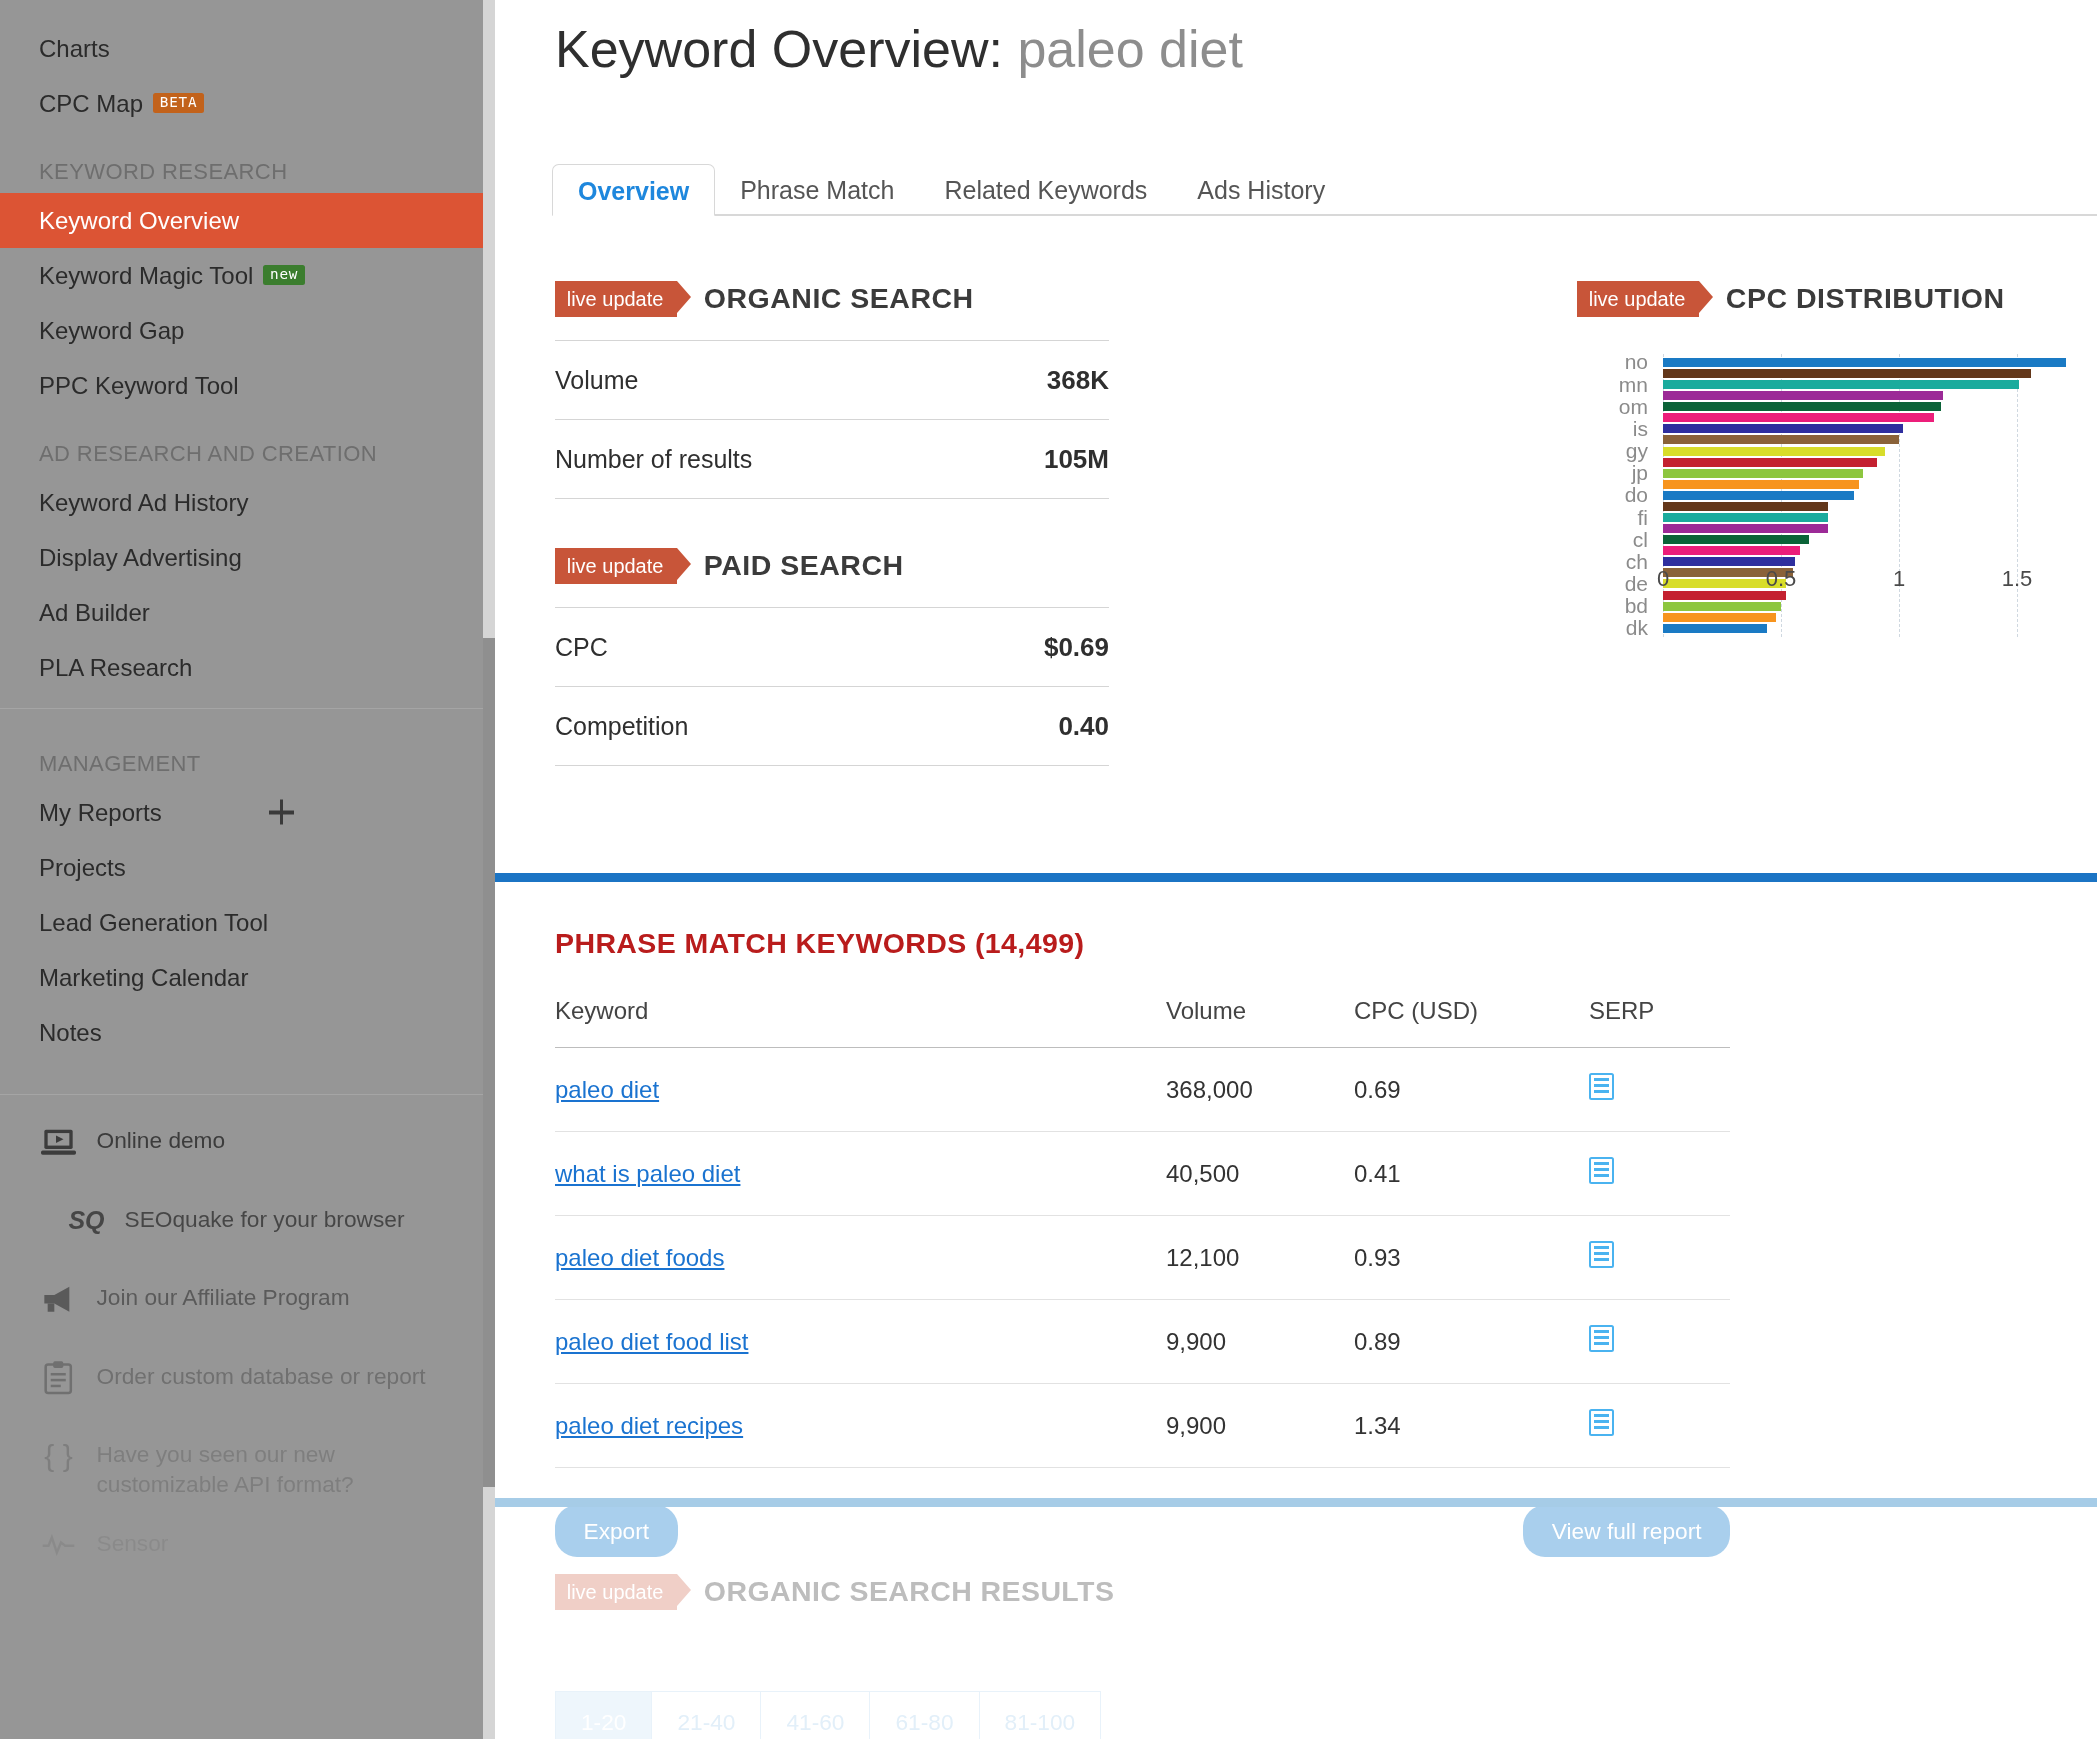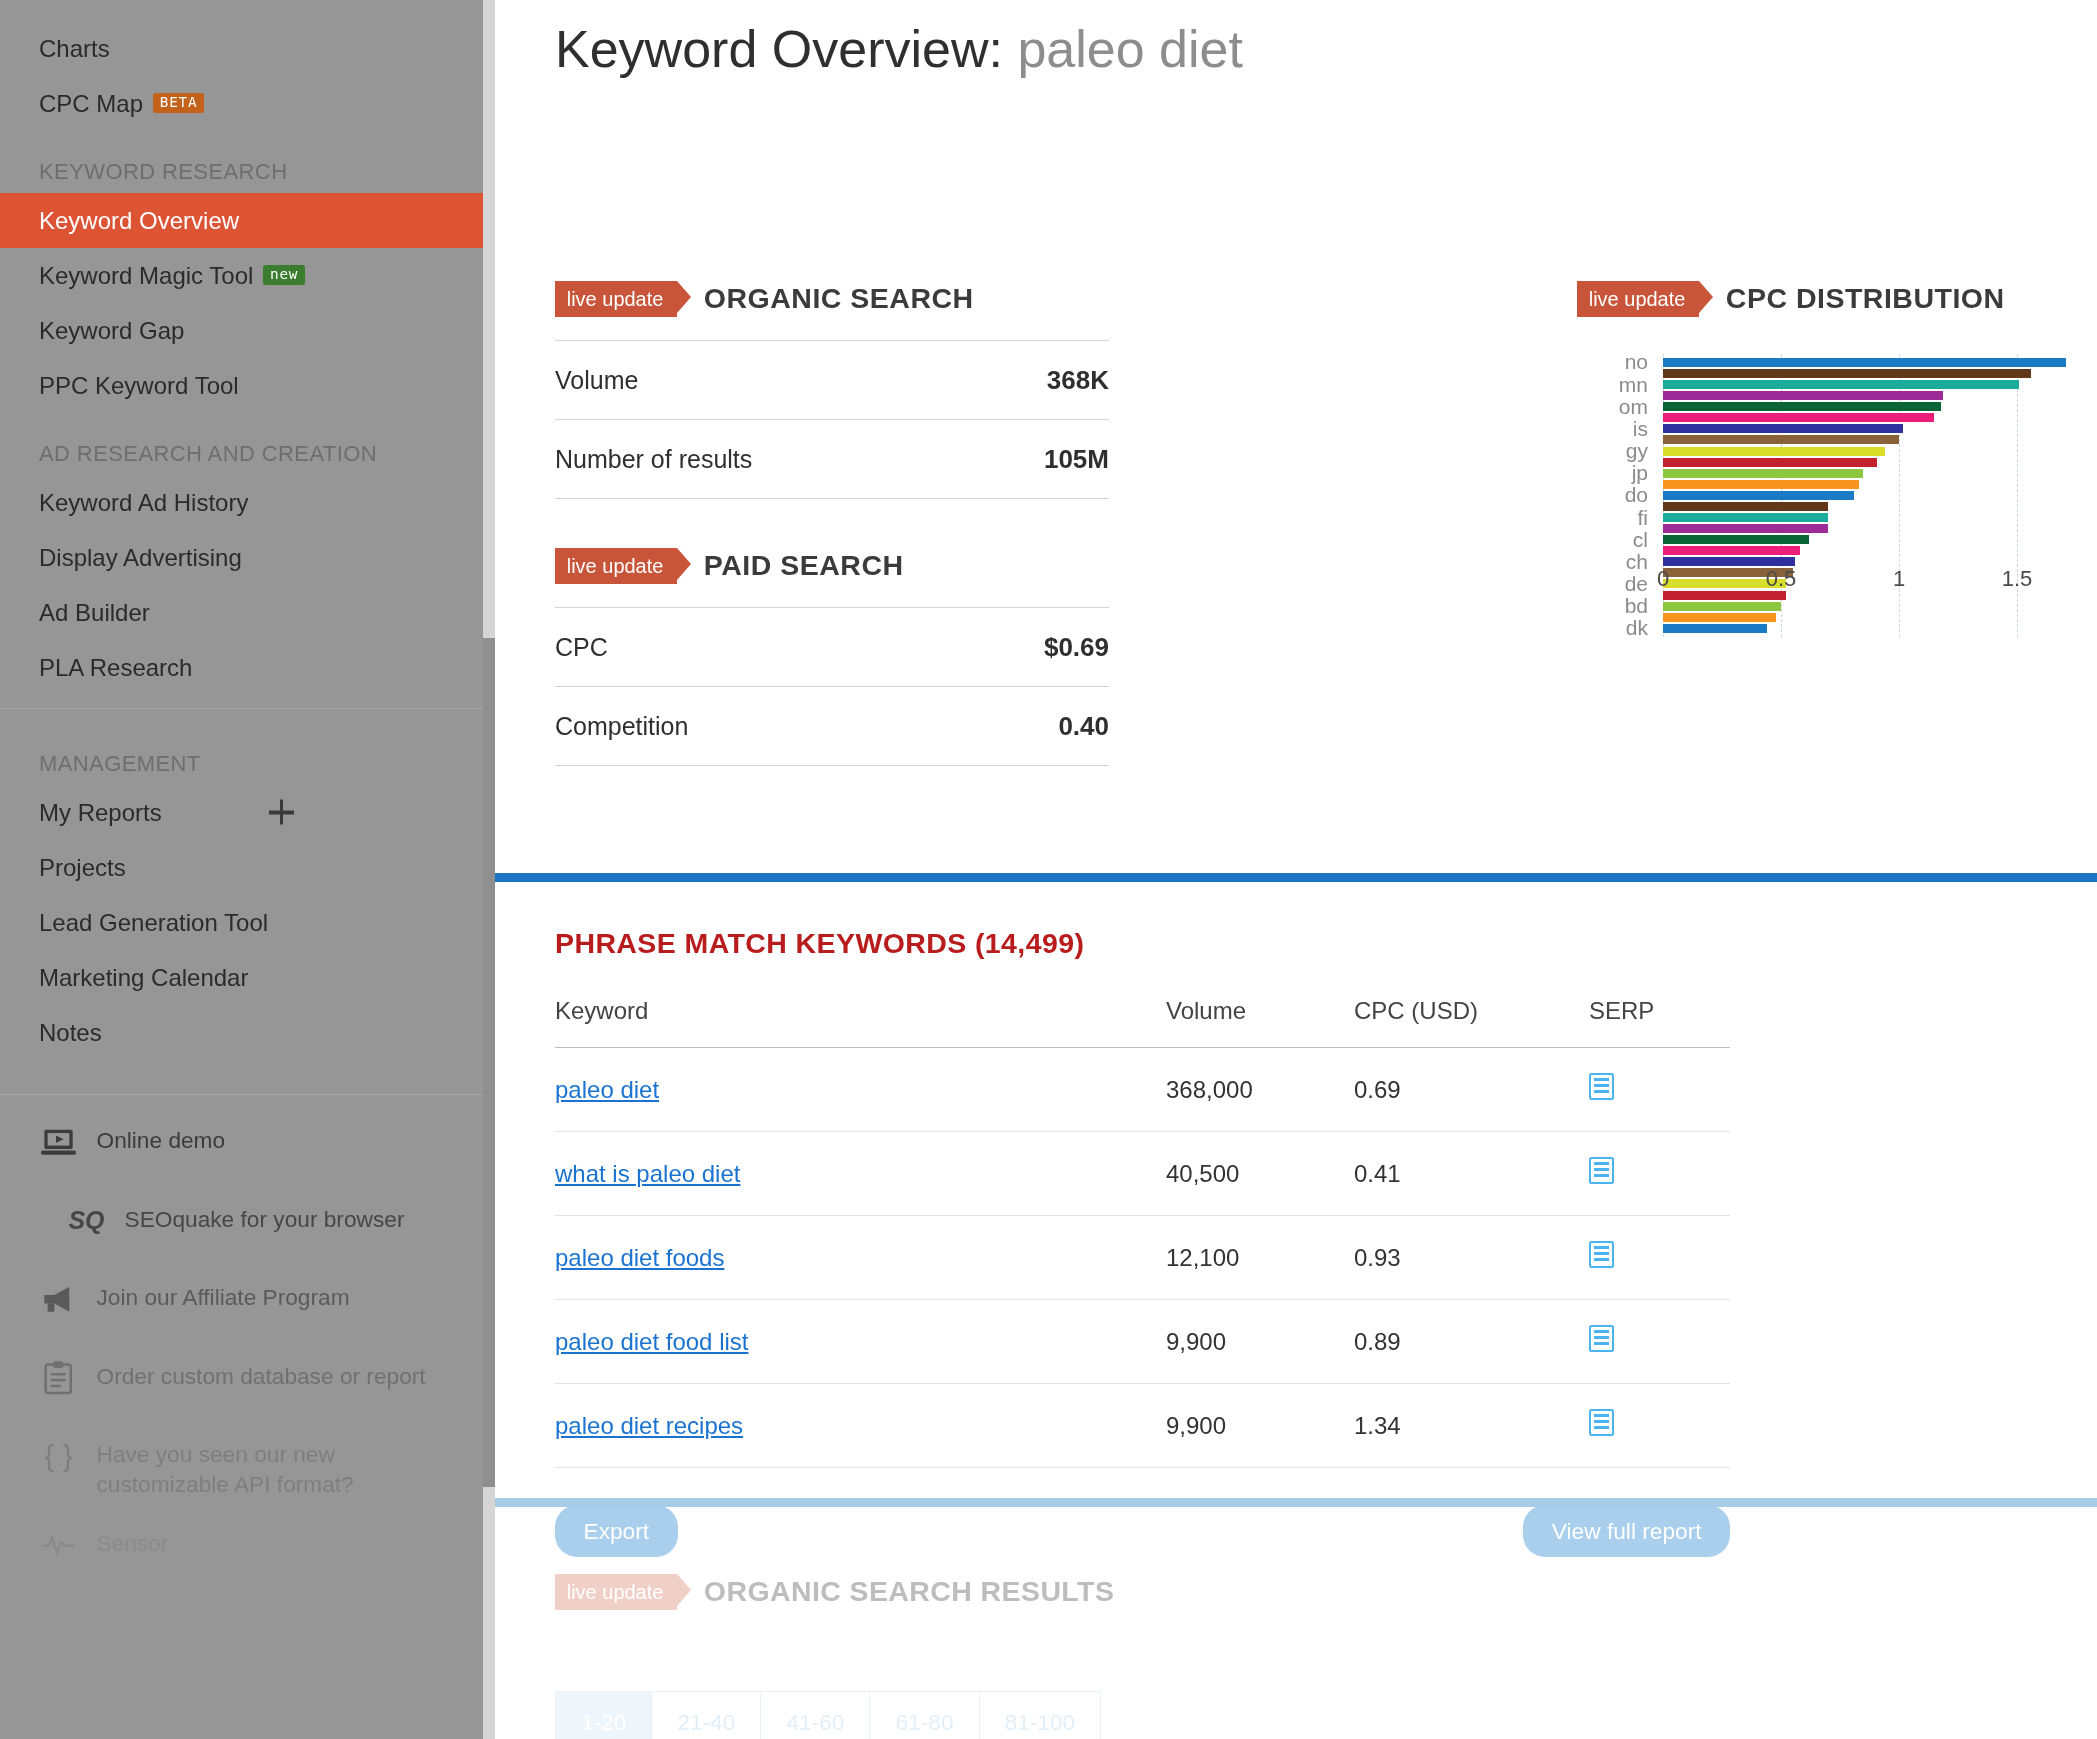--- a/index.html
+++ b/index.html
@@ -343,20 +343,26 @@
     <div class="scroll-thumb"></div>
   </div>
 
   <div id="main">
 
     <h1 class="page-title">
       <span>Keyword Overview: </span><span class="kw">paleo diet</span>
     </h1>
 
 
+    <div class="tabs">
+      <div class="tab active">Overview</div>
+      <div class="tab">Phrase Match</div>
+      <div class="tab">Related Keywords</div>
+      <div class="tab">Ads History</div>
+    </div>
 
     <div class="metric-block" style="left:60px; top:281px;">
       <div class="metric-head">
         <span class="live-tag">live update</span>
         <span class="sec-title">ORGANIC SEARCH</span>
       </div>
       <div class="metric-table">
         <div class="metric-row">
           <span>Volume</span>
           <span class="val">368K</span>

